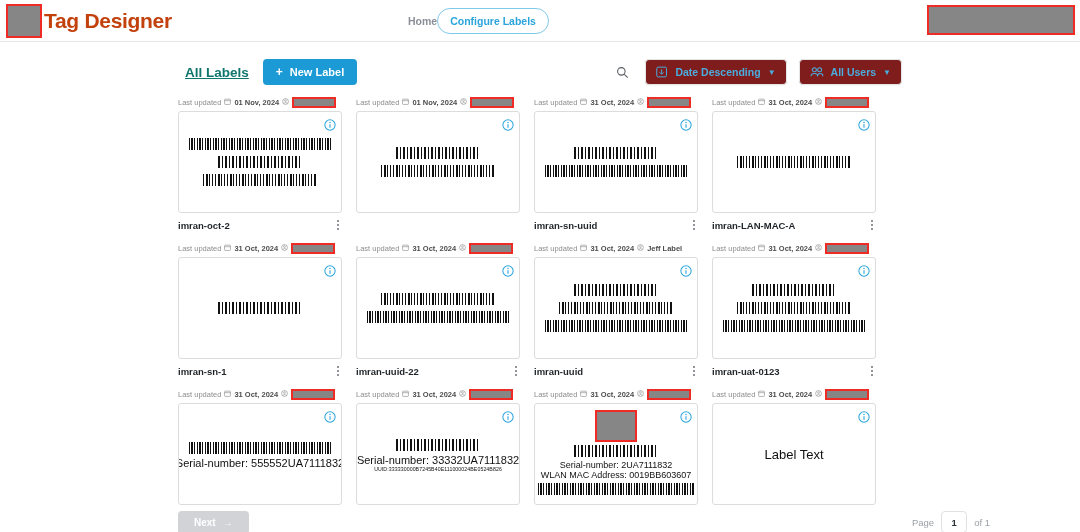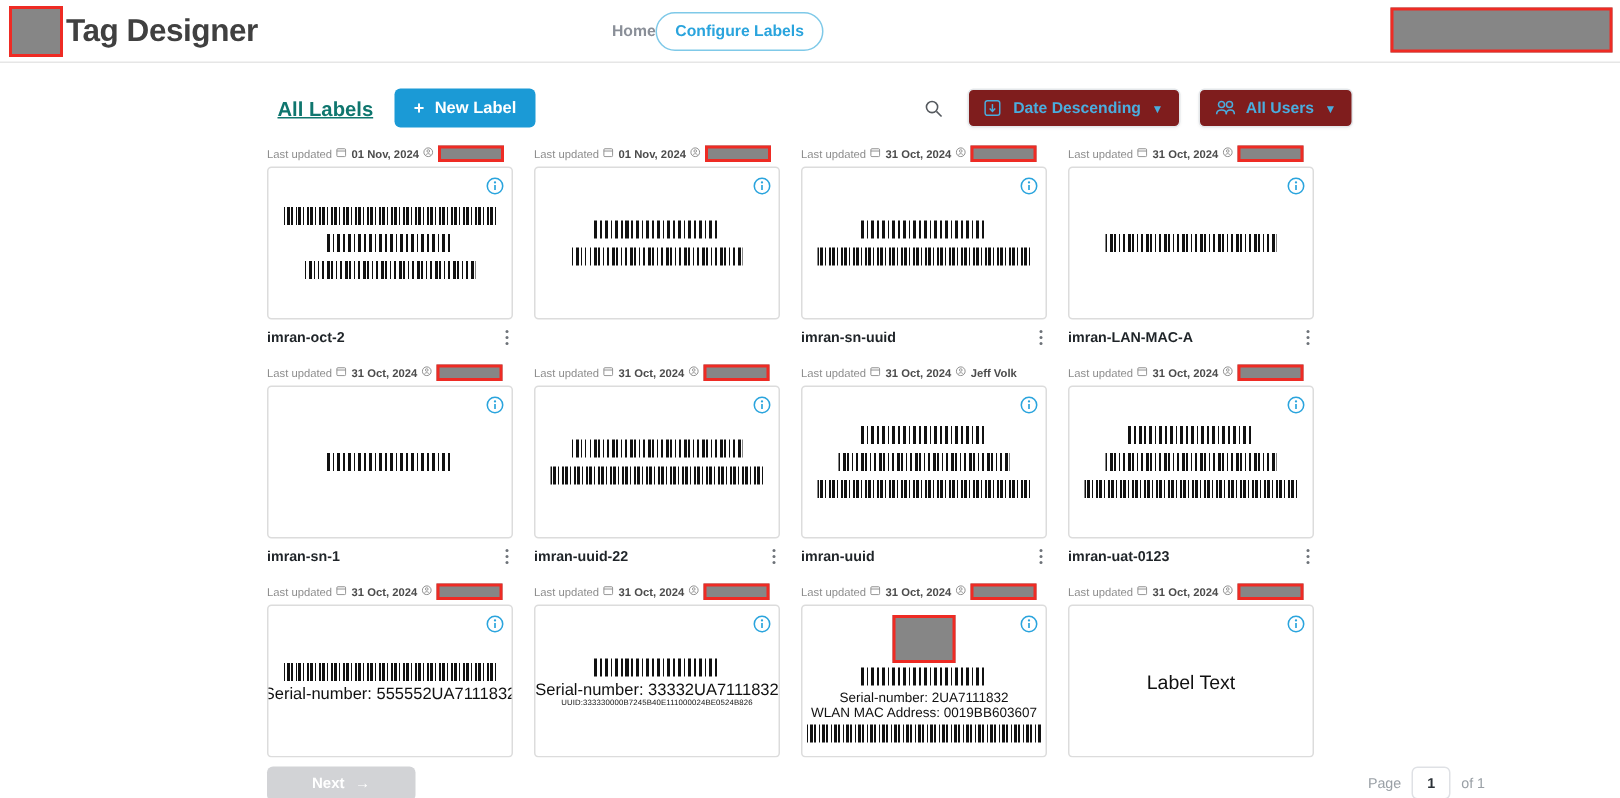--- a/index.html
+++ b/index.html
@@ -22,21 +22,21 @@
   .brand { display: flex; align-items: center; padding-left: 6px; }
   .redact {
     background: #868686;
     border: 2px solid #ee2b24;
     display: inline-block;
   }
   .logo-redact { width: 36px; height: 34px; }
   .app-title {
     font-size: 21px;
     font-weight: 700;
-    color: #404040;
+    color: #c2410c;
     letter-spacing: -0.3px;
     margin-left: 2px;
   }
   .header-nav {
     position: absolute;
     left: 408px; top: 0;
     height: 42px;
     display: flex; align-items: center; 
   }
   .nav-link {
@@ -171,21 +171,21 @@
   .pager {
     position: relative;
     height: 34px;
     margin-left: 178px;
     margin-right: 90px;
     display: flex; align-items: center;
   }
   .next-btn {
     background: #d2d3d6; color: #fff; border: none;
     border-radius: 4px; font-size: 10px; font-weight: 600;
-    padding: 6px 30px; display: flex; align-items: center; gap: 7px;
+    padding: 6px 16px; display: flex; align-items: center; gap: 7px;
     cursor: pointer;
   }
   .pager-right {
     position: absolute; right: 0; top: 0; height: 34px;
     display: flex; align-items: center; gap: 7px;
   }
   .pager-txt { font-size: 9.5px; color: #9aa0a6; }
   .page-input {
     width: 26px; height: 22px; text-align: center;
     border: 1px solid #dfe1e5; border-radius: 4px;
@@ -443,21 +443,21 @@
           <span><svg width="7" height="7" viewBox="0 0 12 12">
               <rect x="1" y="2" width="10" height="9" rx="1.2" fill="none" stroke="#8d8d8d" stroke-width="1.1"></rect>
               <line x1="1" y1="4.6" x2="11" y2="4.6" stroke="#8d8d8d" stroke-width="1.1"></line>
             </svg></span>
           <span class="meta-strong">31 Oct, 2024</span>
           <span><svg width="7" height="7" viewBox="0 0 12 12">
               <circle cx="6" cy="6" r="5" fill="none" stroke="#8d8d8d" stroke-width="1.1"></circle>
               <circle cx="6" cy="4.6" r="1.5" fill="none" stroke="#8d8d8d" stroke-width="1"></circle>
               <path d="M3.2 9.6c.5-1.4 1.6-2 2.8-2s2.3.6 2.8 2" fill="none" stroke="#8d8d8d" stroke-width="1"></path>
             </svg></span>
-          <span class="meta-author">Jeff Volk</span>
+          <span class="meta-author">Jeff Label</span>
         </div>
         <div class="card">
           <span class="info-ic"><svg width="12" height="12" viewBox="0 0 14 14">
               <circle cx="7" cy="7" r="6" fill="none" stroke="#2aa4dd" stroke-width="1.2"></circle>
               <circle cx="7" cy="4.2" r=".9" fill="#2aa4dd"></circle>
               <line x1="7" y1="6.2" x2="7" y2="10.2" stroke="#2aa4dd" stroke-width="1.3"></line>
             </svg></span>
           <div class="bc v2" style="width: 52%;"></div>
           <div class="bc v3" style="width: 70%;"></div>
           <div class="bc v1" style="width: 88%;"></div>

